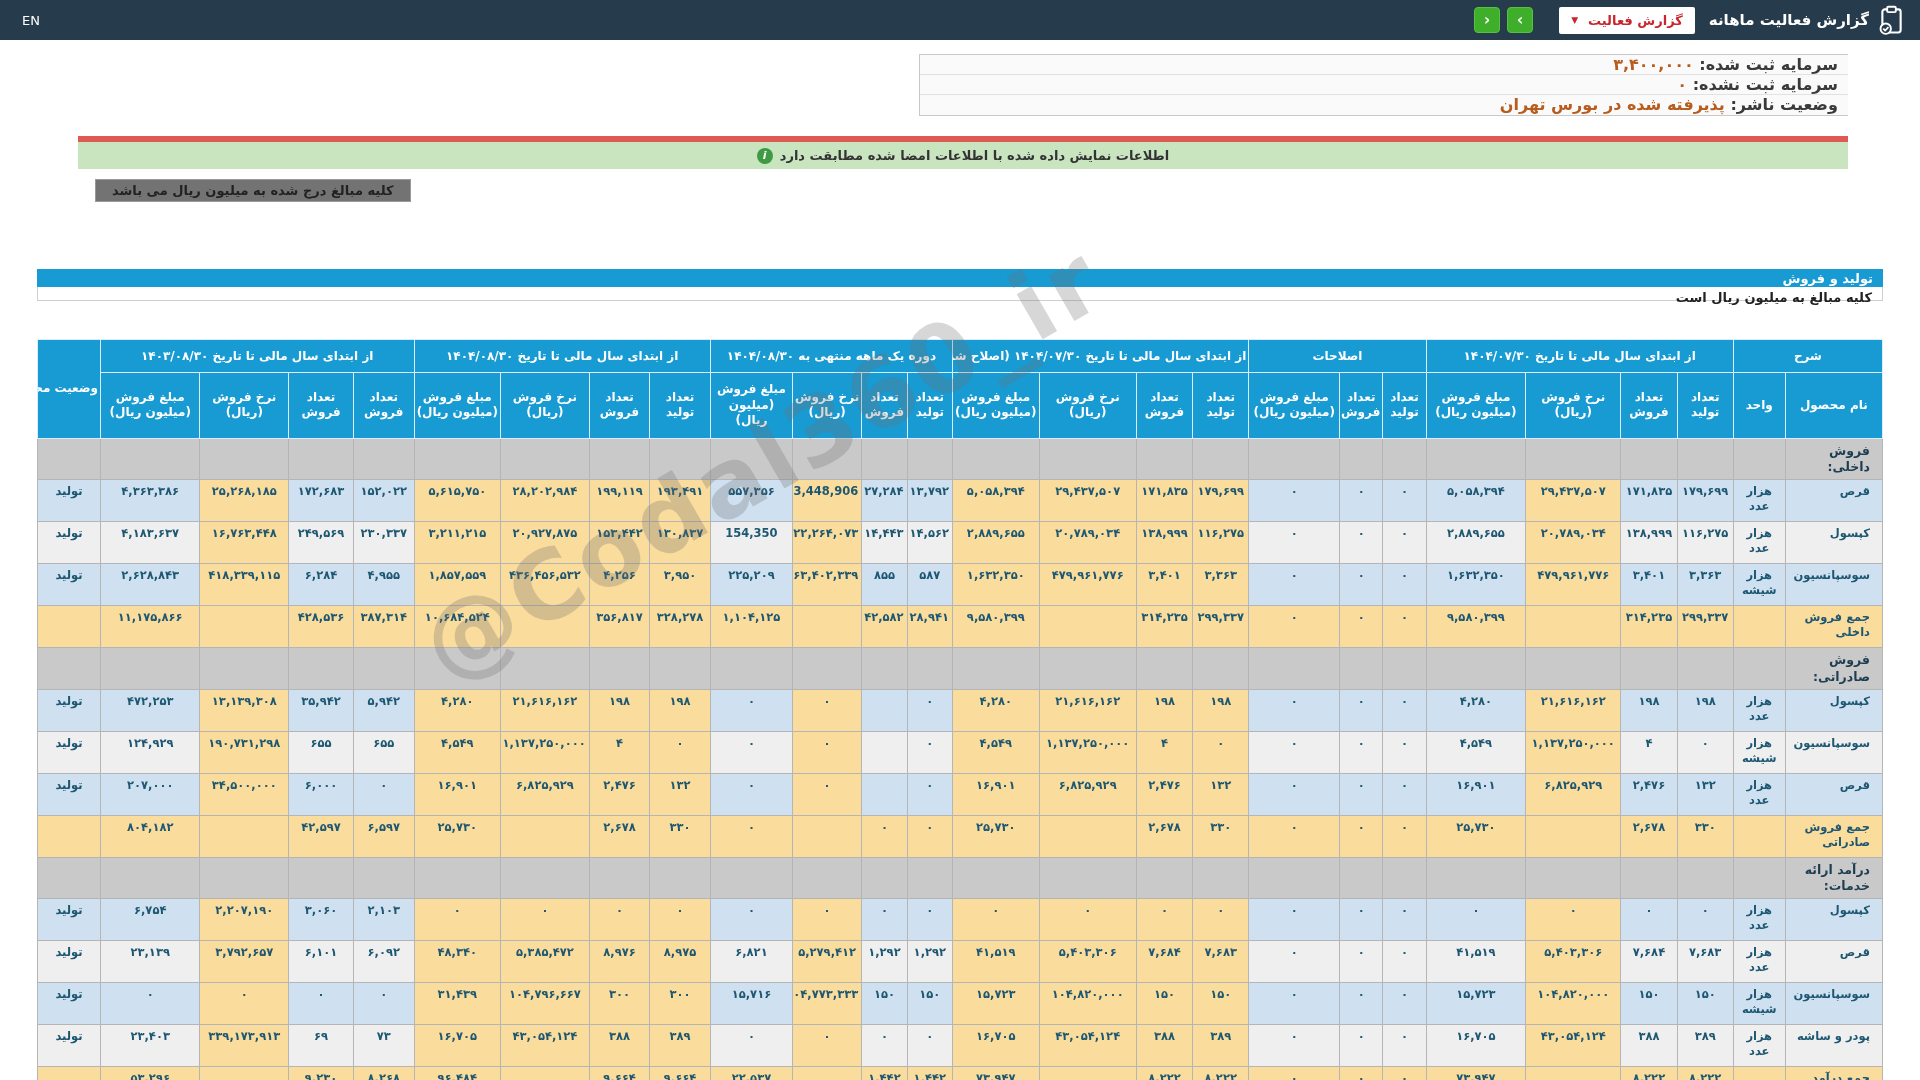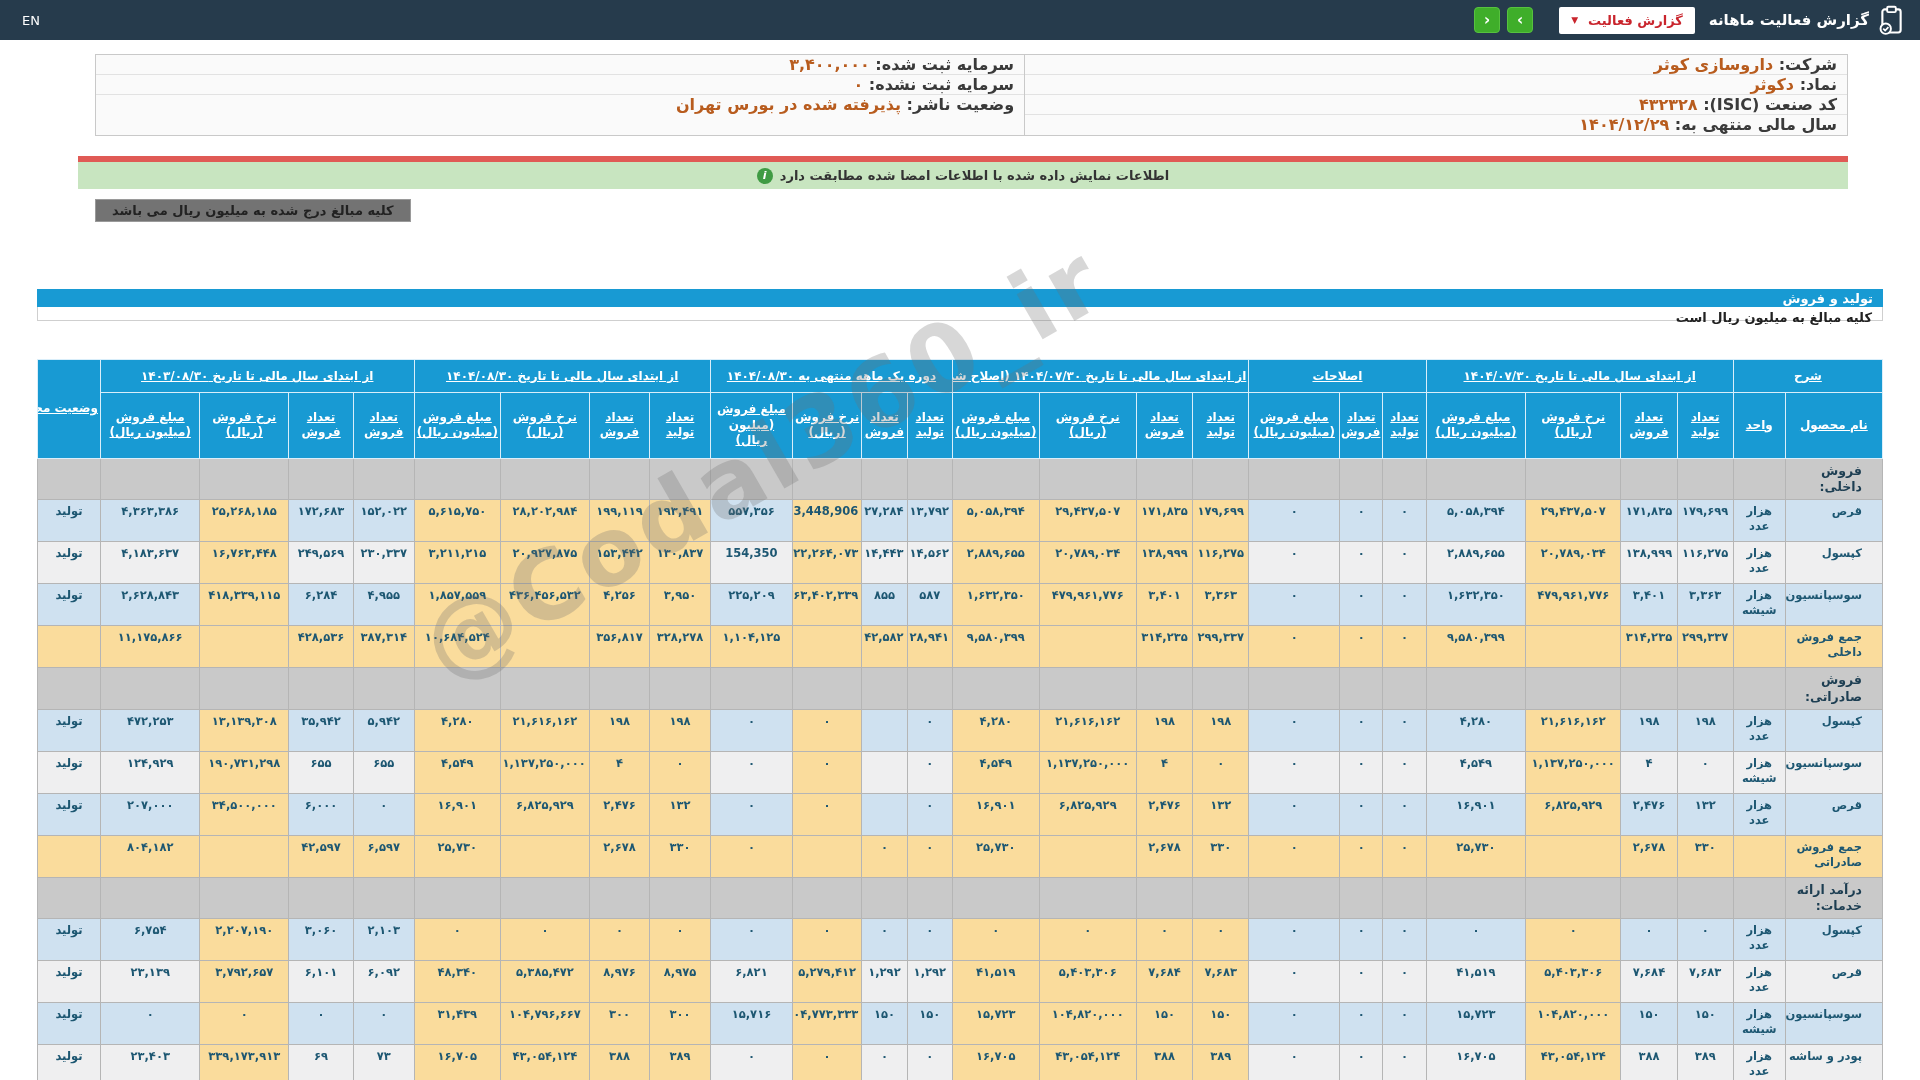--- a/index.html
+++ b/index.html
@@ -71,30 +71,30 @@
     font-size:13px; font-weight:bold; color:#222; padding:3px 10px; height:14px;
   }
   
   table.tbl{
     margin:38px 37px 0; width:1846px; border-collapse:collapse;
     table-layout:fixed; font-size:11.5px;
   }
   .tbl th, .tbl td{ border:1px solid #b5b5b5; text-align:center; }
   .tbl thead th{
     background:#189ad3; color:#fff; border:1px solid #d9eefa;
-    font-size:12px; font-weight:bold; padding:9px 2px;text-decoration:underline;
+    font-size:12px; font-weight:bold; padding:9px 2px;
   }
   th.grp{ height:21px; white-space:nowrap; overflow:hidden; }
   th.sub{ height:37px; line-height:1.3; }
   th.status-h{ line-height:1.3; }
   .tbl td{
     padding:4px 3px; vertical-align:top; font-weight:bold; color:#1d5772;
     white-space:nowrap; overflow:hidden; line-height:1.3;
   }
-  td.name{ text-align:right; padding-right:20px; white-space:normal; }
+  td.name{ text-align:right; padding-right:12px; white-space:normal; }
   td.unit{ white-space:normal; }
   td.blue{ background:#cfe1f0; }
   td.gray{ background:#efeff0; }
   td.tan { background:#fadc9c; }
   tr.sec td{ background:#c9c9c9; color:#1d3e52; vertical-align:middle; }
   tr.sec td.name{ font-size:12.5px; }
   tr.r-sec { height:22px; }
   tr.r-sec2{ height:36px; }
   tr.r-prod{ height:42px; }
   tr.r-tot { height:42px; }
@@ -126,26 +126,20 @@
     <span class="dd-caret">▼</span>
   </span>
   <span class="navbtns">
     <span class="btn-green">›</span>
     <span class="btn-green">‹</span>
   </span>
   <span class="lang">EN</span>
 </div>
 
 <div class="info-wrap">
-  <div class="info-box right" id="info-right">
-      <div class="info-row"><span class="seg-label">شرکت: </span><span class="seg-value">داروسازی کوثر</span></div>
-      <div class="info-row"><span class="seg-label">نماد: </span><span class="seg-value">دکوثر</span></div>
-      <div class="info-row"><span class="seg-label">کد صنعت (ISIC): </span><span class="seg-value">۴۳۲۳۲۸</span></div>
-      <div class="info-row"><span class="seg-label">سال مالی منتهی به: </span><span class="seg-value">۱۴۰۴/۱۲/۲۹</span></div>
-    </div>
   <div class="info-box left" id="info-left">
       <div class="info-row"><span class="seg-label">سرمایه ثبت شده: </span><span class="seg-value">۳,۴۰۰,۰۰۰</span></div>
       <div class="info-row"><span class="seg-label">سرمایه ثبت نشده: </span><span class="seg-value">۰</span></div>
       <div class="info-row"><span class="seg-label">وضعیت ناشر: </span><span class="seg-value">پذیرفته شده در بورس تهران</span></div>
     </div>
 </div>
 
 <div class="redline"></div>
 <div class="notice">
   <span>اطلاعات نمایش داده شده با اطلاعات امضا شده مطابقت دارد</span>

